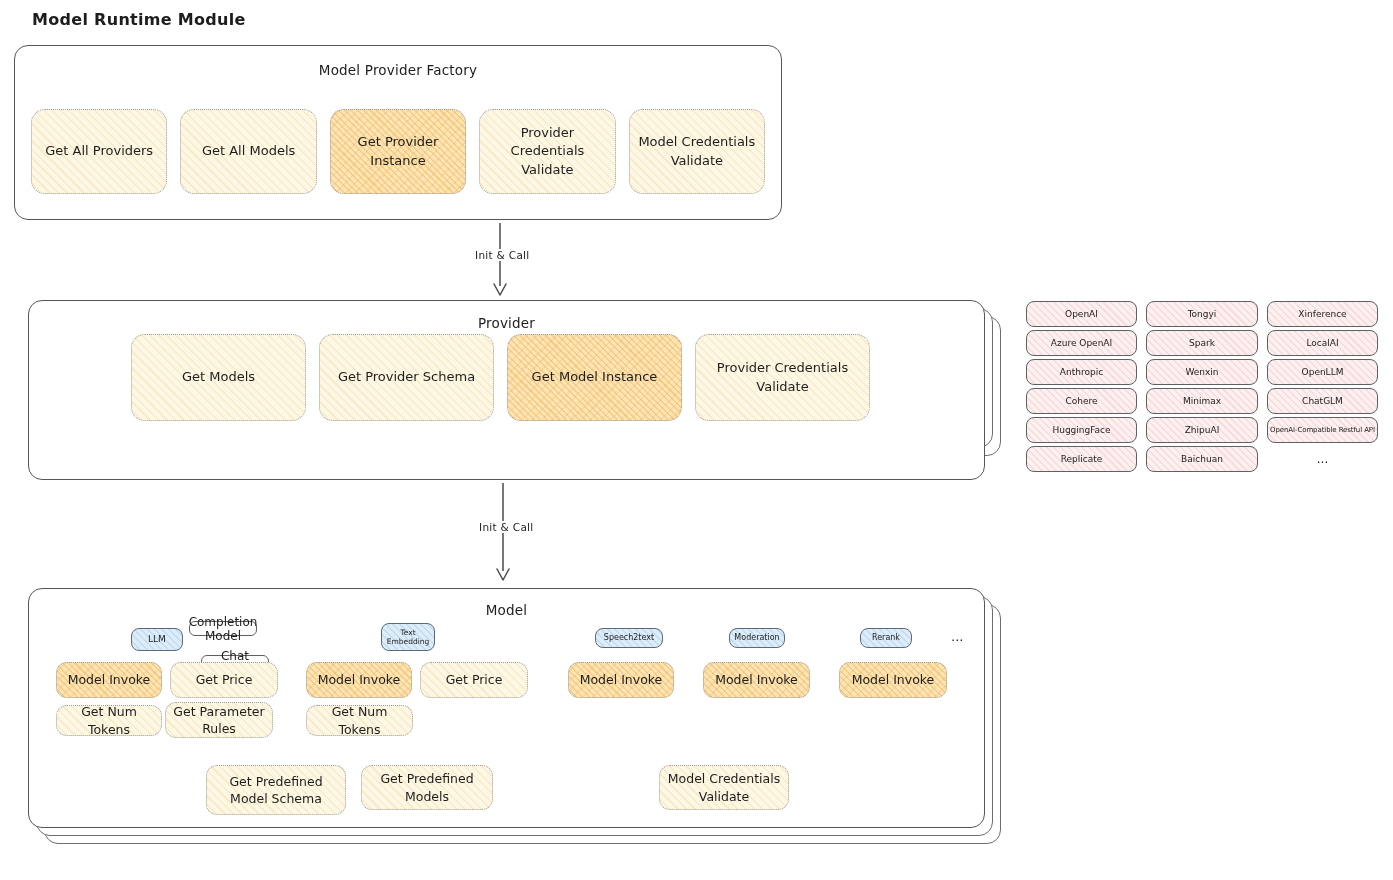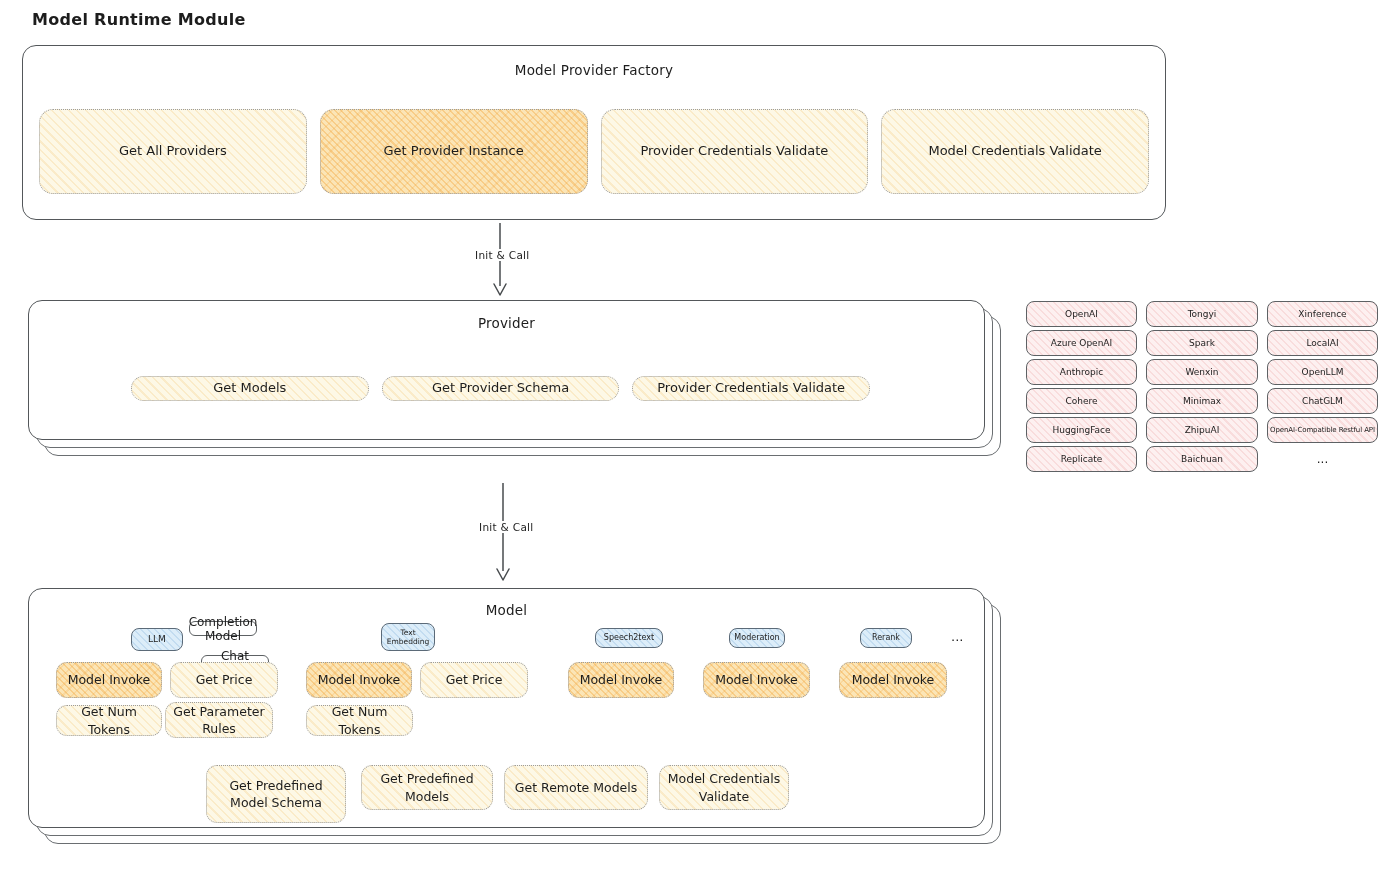--- a/index.html
+++ b/index.html
@@ -85,43 +85,45 @@
     font-size:10.5px; letter-spacing:0.3px;
   }
 </style>
 </head>
 <body>
 
 <div class="canvas">
 
   <div class="page-title">Model Runtime Module</div>
 
-  <div class="sketch-box" style="left:22px; top:45px; width:1144px; height:175px;">
+  <div class="sketch-box" style="left:14px; top:45px; width:768px; height:175px;">
     <div class="box-title" style="top:16px;">Model Provider Factory</div>
     <div class="btn-row" style="left:16px; right:16px; top:63px; height:85px;">
       <div class="btn">Get All Providers</div>
+      <div class="btn">Get All Models</div>
       <div class="btn hl">Get Provider Instance</div>
       <div class="btn">Provider Credentials Validate</div>
       <div class="btn">Model Credentials Validate</div>
     </div>
   </div>
 
   <svg class="arrow-svg" style="left:491px; top:223px;" width="18" height="74">
     <line x1="9" y1="0" x2="9" y2="63" stroke="#474b4e" stroke-width="1.5"></line>
     <path d="M3 61 L9 72 L15 61" fill="none" stroke="#474b4e" stroke-width="1.5" stroke-linecap="round" stroke-linejoin="round"></path>
   </svg>
   <div class="arrow-label" style="left:471px; top:249px;">Init &amp; Call</div>
 
   <div class="stack-layer" style="left:44px; top:316px; width:957px; height:140px;"></div>
   <div class="stack-layer" style="left:36px; top:308px; width:957px; height:140px;"></div>
-  <div class="sketch-box" style="left:28px; top:300px; width:957px; height:140px;">
+  <div class="sketch-box" style="left:28px; top:300px; width:957px; height:180px;">
     <div class="box-title" style="top:14px;">Provider</div>
-    <div class="btn-row" style="left:102px; top:44px; width:739px; height:87px;align-items:center;">
+    <div class="btn-row" style="left:102px; top:33px; width:739px; height:87px;">
       <div class="btn">Get Models</div>
       <div class="btn">Get Provider Schema</div>
+      <div class="btn hl">Get Model Instance</div>
       <div class="btn">Provider Credentials Validate</div>
     </div>
   </div>
 
   <div class="providers-grid">
     <div class="chip-pink">OpenAI</div>
     <div class="chip-pink">Tongyi</div>
     <div class="chip-pink">Xinference</div>
     <div class="chip-pink">Azure OpenAI</div>
     <div class="chip-pink">Spark</div>
@@ -165,19 +167,18 @@
     <div class="btn btn-sm hl" style="left:277px; top:73px; width:106px; height:36px;">Model Invoke</div>
     <div class="btn btn-sm" style="left:391px; top:73px; width:108px; height:36px;">Get Price</div>
     <div class="btn btn-sm hl" style="left:539px; top:73px; width:106px; height:36px;">Model Invoke</div>
     <div class="btn btn-sm hl" style="left:674px; top:73px; width:107px; height:36px;">Model Invoke</div>
     <div class="btn btn-sm hl" style="left:810px; top:73px; width:108px; height:36px;">Model Invoke</div>
 
     <div class="btn btn-sm" style="left:27px; top:116px; width:106px; height:31px;">Get Num Tokens</div>
     <div class="btn btn-sm" style="left:136px; top:113px; width:108px; height:36px;">Get Parameter Rules</div>
     <div class="btn btn-sm" style="left:277px; top:116px; width:107px; height:31px;">Get Num Tokens</div>
 
-    <div class="btn btn-sm" style="left:177px; top:176px; width:140px; height:58px;">Get Predefined Model Schema</div>
+    <div class="btn btn-sm" style="left:177px; top:176px; width:140px; height:50px;">Get Predefined Model Schema</div>
     <div class="btn btn-sm" style="left:332px; top:176px; width:132px; height:45px;">Get Predefined Models</div>
-    <div class="btn btn-sm" style="left:475px; top:176px; width:144px; height:45px;">Get Remote Models</div>
     <div class="btn btn-sm" style="left:630px; top:176px; width:130px; height:45px;">Model Credentials Validate</div>
   </div>
 
 </div>
 
 </body></html>

